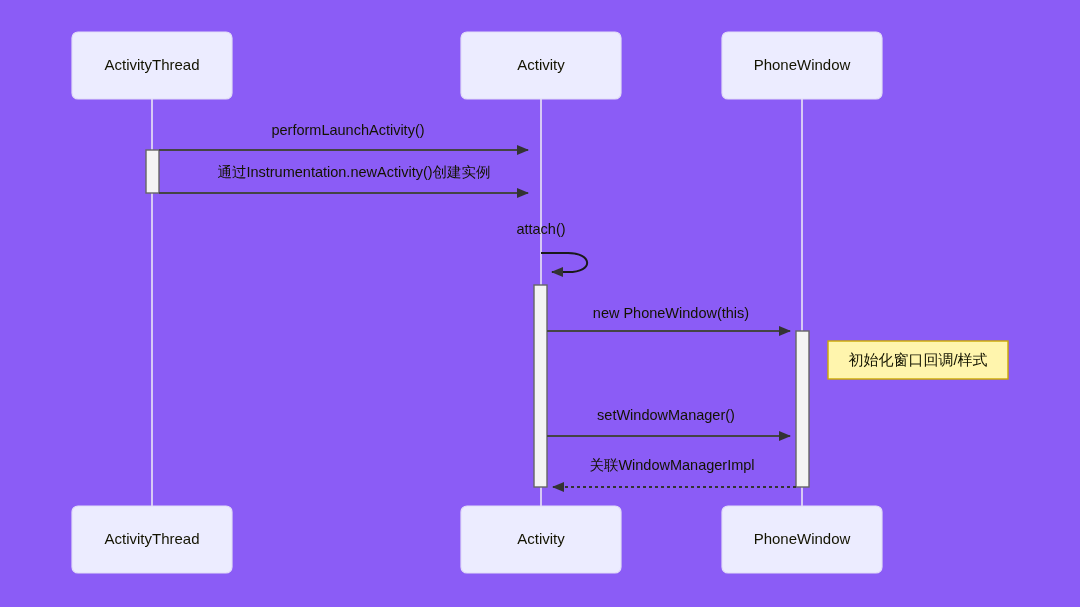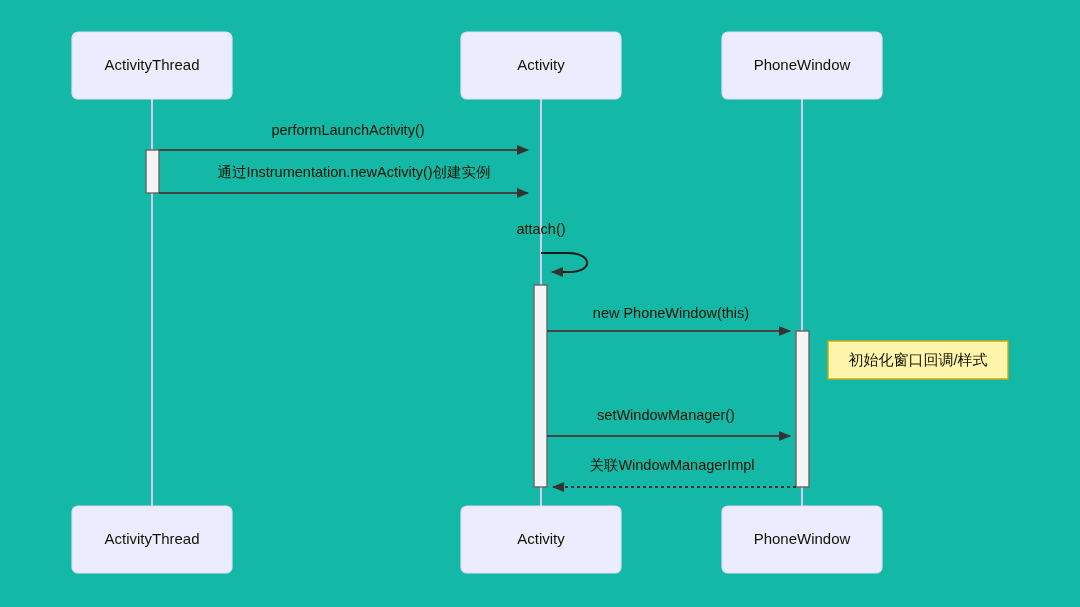--- a/index.html
+++ b/index.html
@@ -8,21 +8,21 @@
     padding: 0;
     background: #ffffff;
   }
   body {
     font-family: "Liberation Sans", "DejaVu Sans", sans-serif;
   }
   #diagram-root {
     position: relative;
     width: 1080px;
     height: 607px;
-    background: #14b8a6;
+    background: #8b5cf6;
     overflow: hidden;
   }
   svg#seq-svg {
     position: absolute;
     left: 0;
     top: 0;
     width: 1080px;
     height: 607px;
     display: block;
   }

